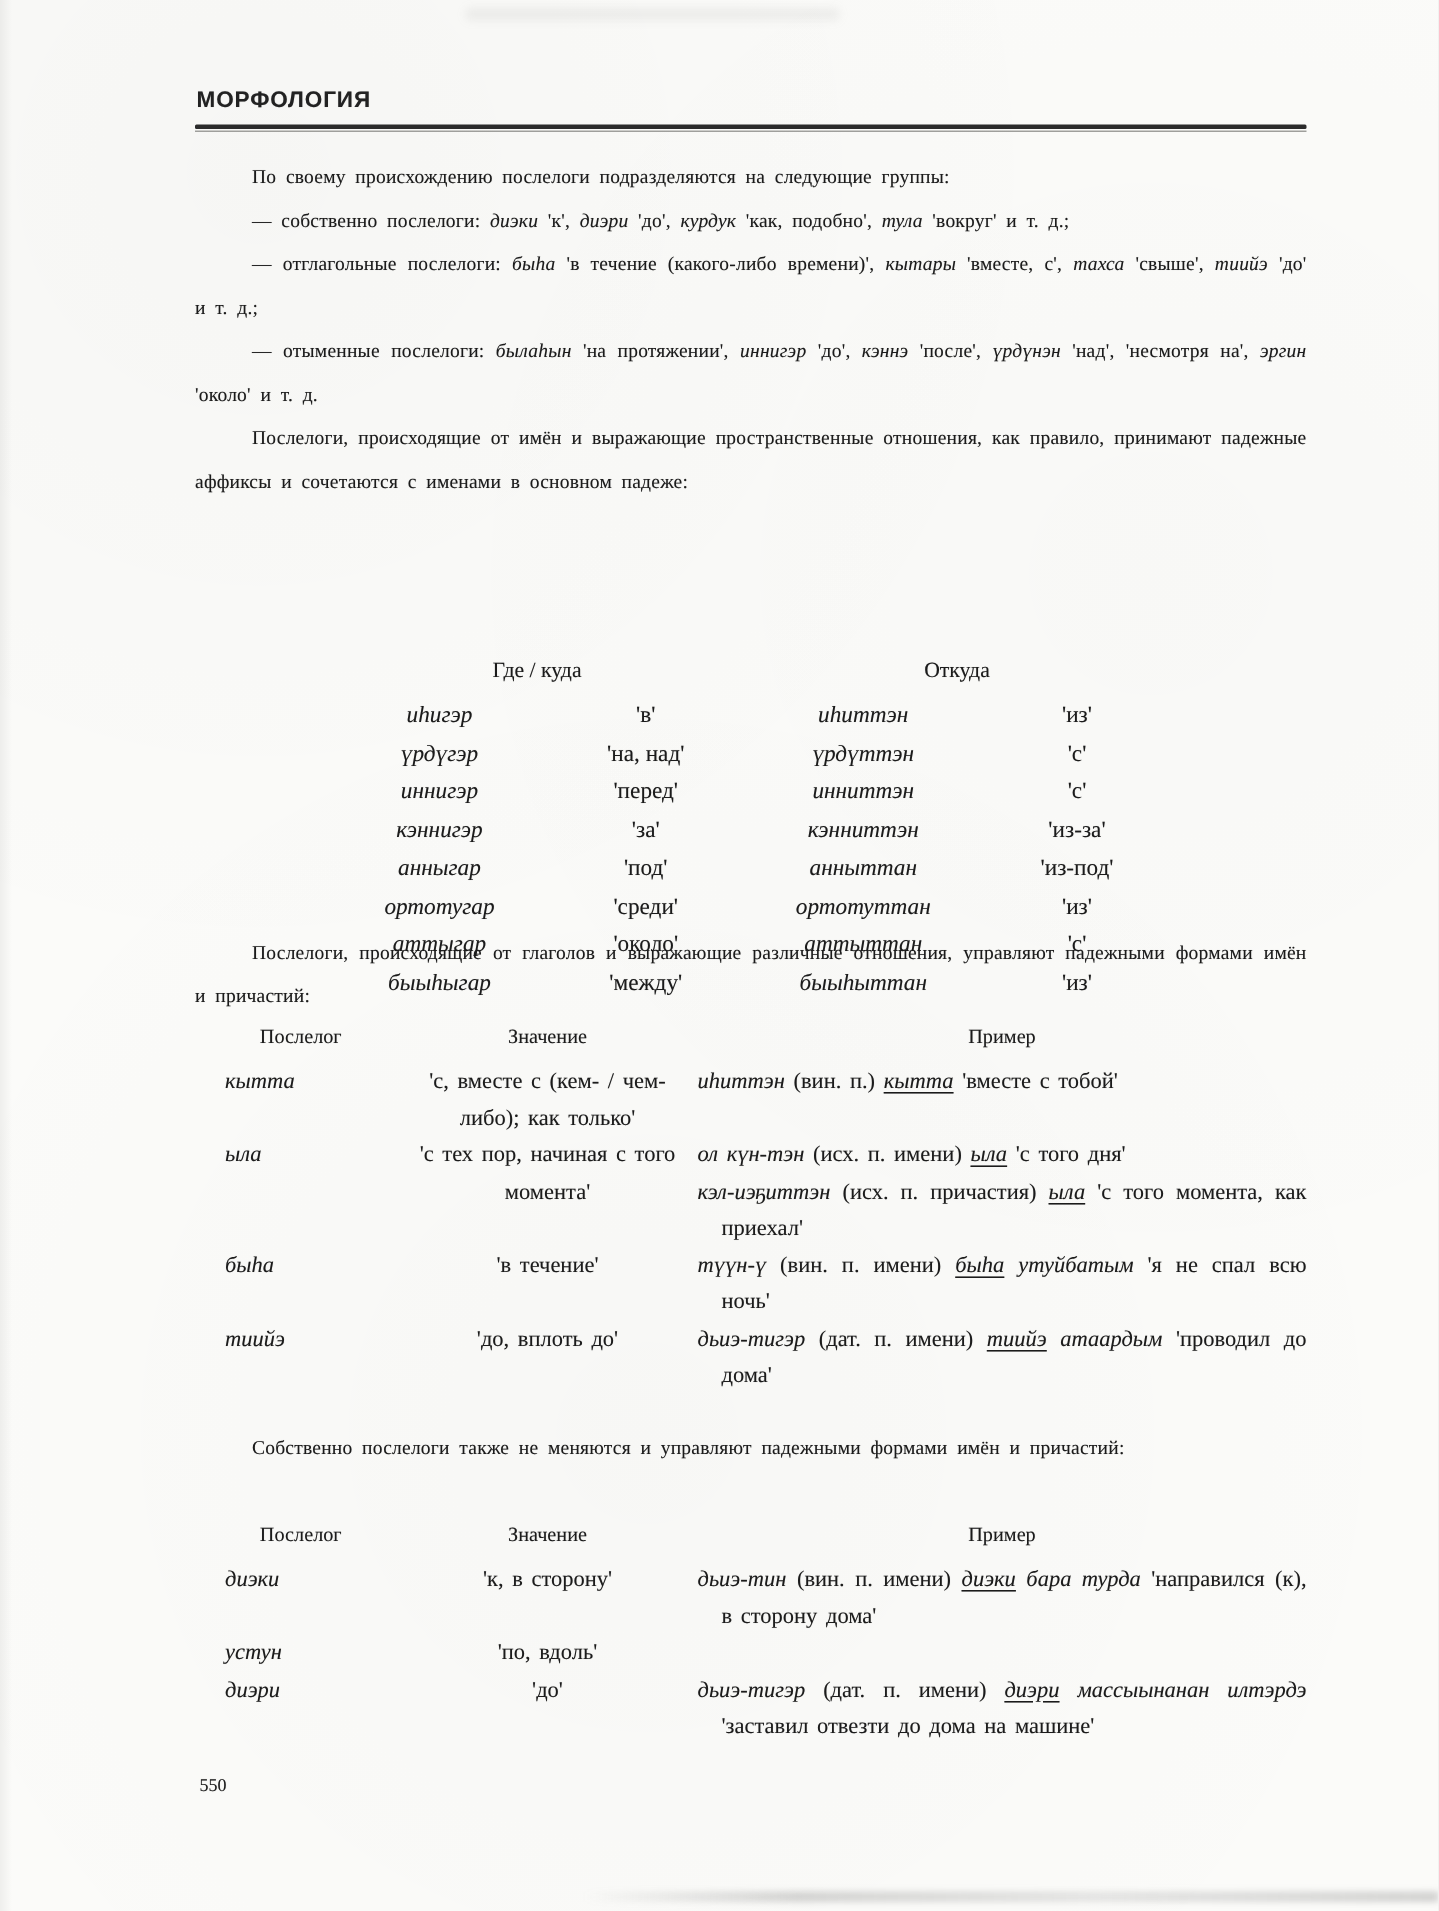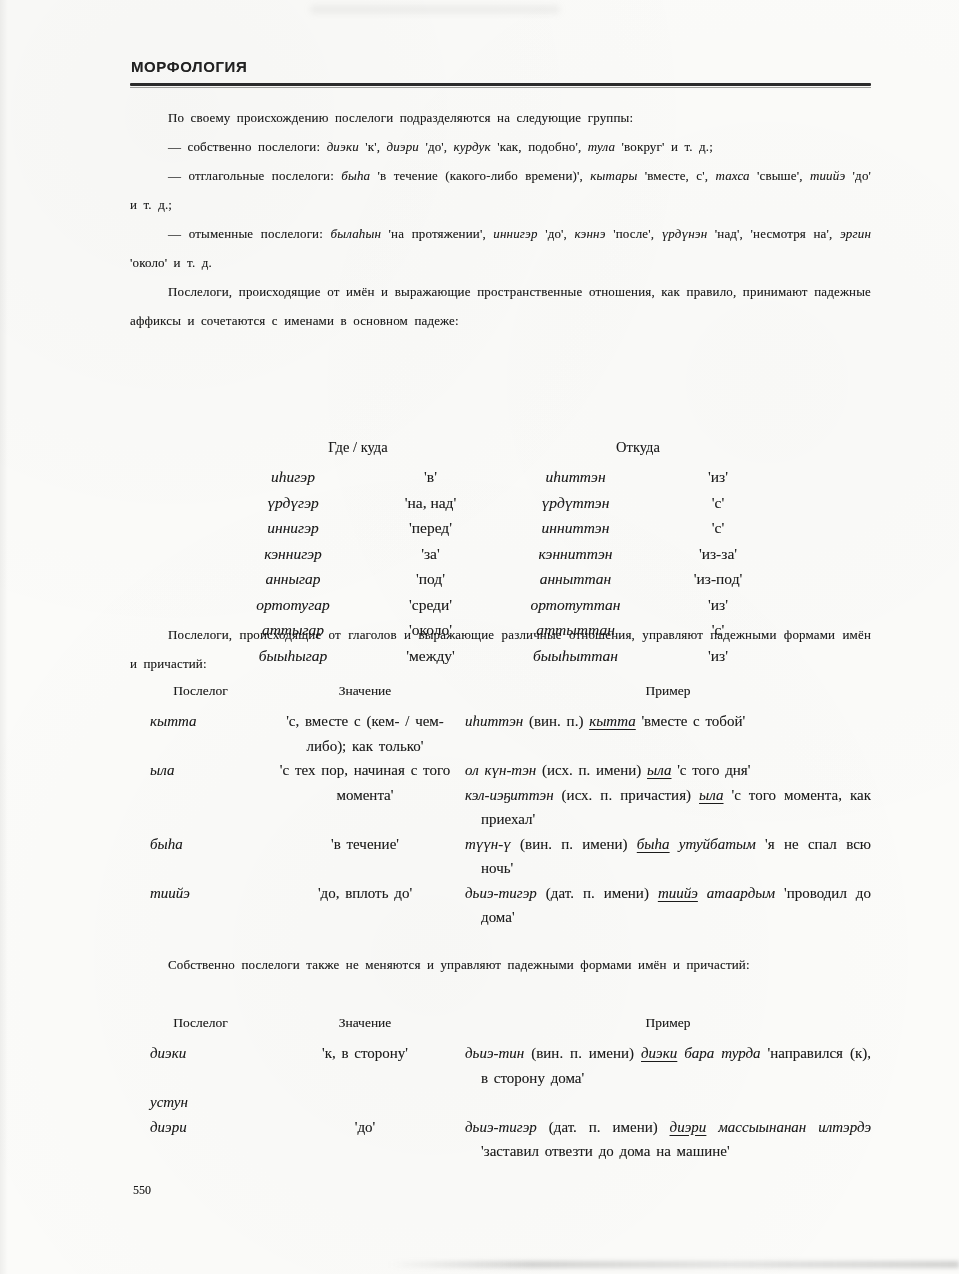--- a/index.html
+++ b/index.html
@@ -205,20 +205,21 @@
     </div>
     <div class="tt-row">
       <div class="tt-word">диэки</div>
       <div class="tt-meaning">'к, в сторону'</div>
       <div class="tt-examples">
         <div class="example"><span class="seg-i">дьиэ-тин </span><span class="seg-n">(вин. п. имени) </span><span class="seg-iu">диэки</span><span class="seg-n"> </span><span class="seg-i">бара турда</span><span class="seg-n"> 'направился (к), в сторону дома'</span></div>
       </div>
     </div>
     <div class="tt-row">
       <div class="tt-word">устун</div>
+      <div class="tt-meaning">'по, вдоль'</div>
     </div>
     <div class="tt-row">
       <div class="tt-word">диэри</div>
       <div class="tt-meaning">'до'</div>
       <div class="tt-examples">
         <div class="example"><span class="seg-i">дьиэ-тигэр </span><span class="seg-n">(дат. п. имени) </span><span class="seg-iu">диэри</span><span class="seg-n"> </span><span class="seg-i">массыынанан илтэрдэ</span><span class="seg-n"> 'заставил отвезти до дома на машине'</span></div>
       </div>
     </div>
   </div>
 

